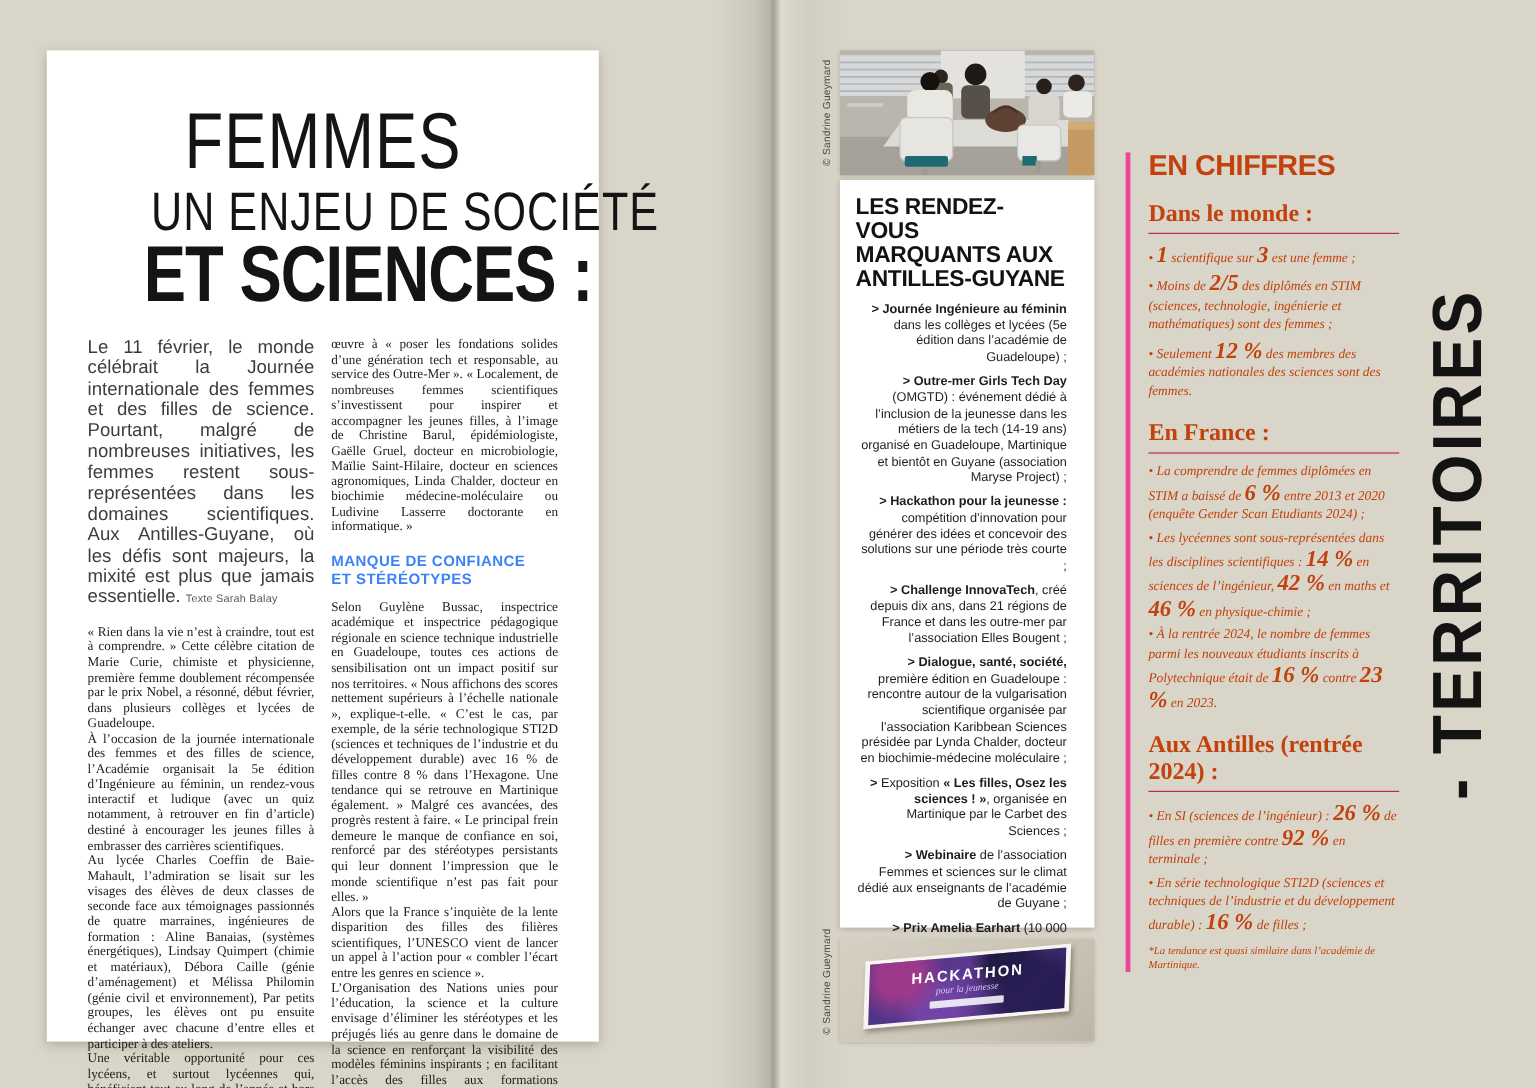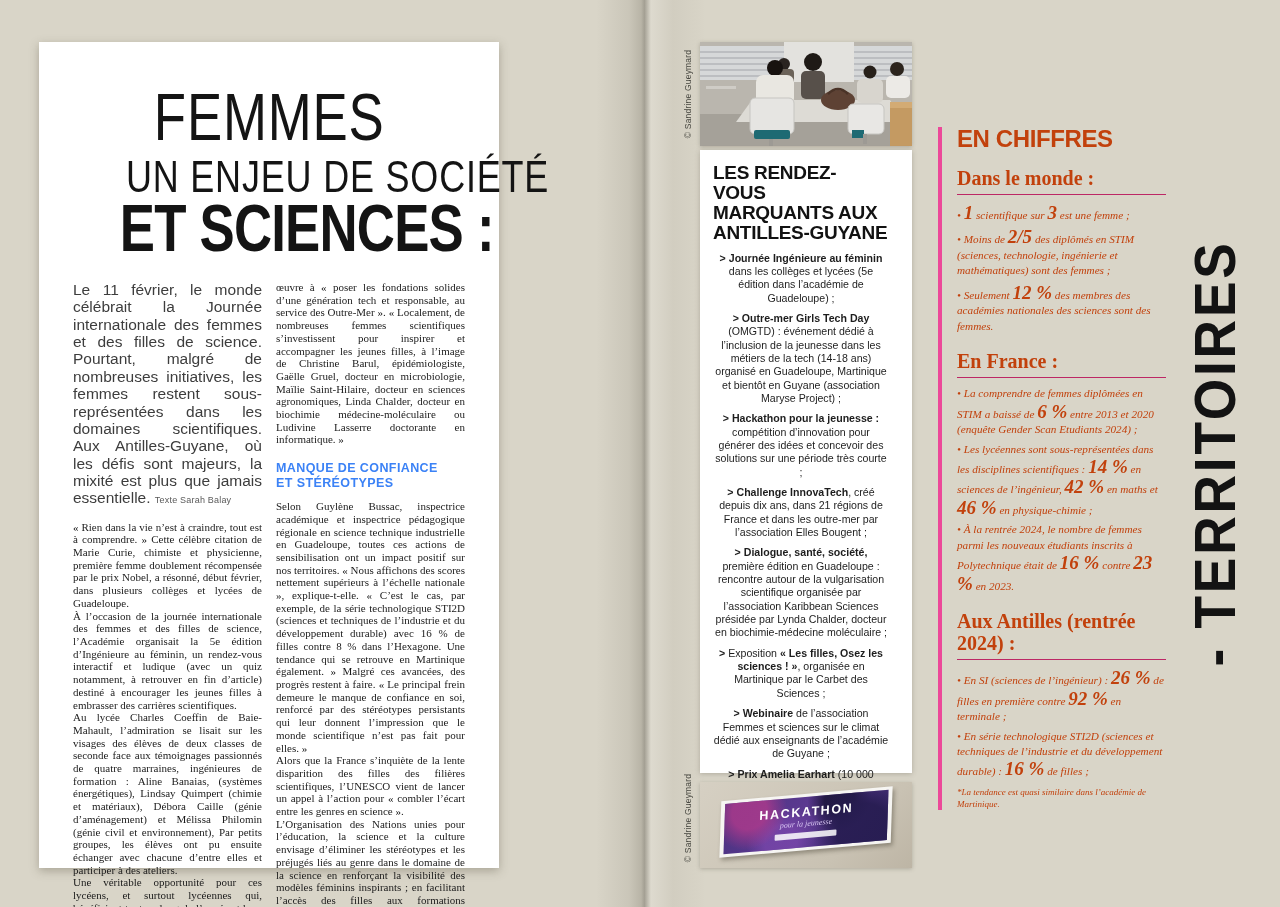--- a/index.html
+++ b/index.html
@@ -64,21 +64,21 @@
   }
   .events-box {
     position:absolute; left:700px; top:150px; width:212px; height:623px;
     background:#ffffff; box-shadow:0 1px 5px rgba(80,74,58,.3);
     padding:13px 23px 0 13px;
   }
   .events-heading {
     font-size:19px; font-weight:800; line-height:1.06; letter-spacing:-.3px;
     color:#121212; margin-bottom:8px;
   }
-  .ev { font-size:10.6px; line-height:1.26; color:#1d1d1d; margin-bottom:7px; text-align:center; }
+  .ev { font-size:10.6px; line-height:1.26; color:#1d1d1d; margin-bottom:7px; text-align:right; }
   .ev .seg-b { font-weight:700; }
   .photo-bottom {
     position:absolute; left:700px; top:782px; width:212px; height:86px;
     background:linear-gradient(135deg,#d6d0c3 0%,#c9c2b3 70%,#bdb5a5 100%);
     box-shadow:0 1px 4px rgba(80,74,58,.3); overflow:hidden;
   }
   .flyer {
     position:absolute; left:20px; top:12px; width:172px; height:56px;
     background:#f6f5f2; padding:3px 4px;
     transform:rotate(-5deg) skewX(-7deg);
@@ -198,21 +198,21 @@
     <rect x="148" y="62" width="36" height="30" rx="5" fill="#e8e7e4" stroke="#c6c5c1"></rect>
     <rect x="152" y="88" width="12" height="8" fill="#1e6a73"></rect>
     <rect x="163" y="92" width="4" height="10" fill="#9d9a94"></rect>
     <rect x="6" y="44" width="30" height="3" fill="#cfccc6"></rect>
   </svg>
 </figure>
 
 <section class="events-box">
   <h2 class="events-heading">LES RENDEZ-VOUS MARQUANTS AUX ANTILLES-GUYANE</h2>
   <p class="ev"><span class="seg-b">&gt; </span><span class="seg-b">Journée Ingénieure au féminin</span><span> dans les collèges et lycées (5e édition dans l’académie de Guadeloupe) ;</span></p>
-  <p class="ev"><span class="seg-b">&gt; </span><span class="seg-b">Outre-mer Girls Tech Day</span><span> (OMGTD) : événement dédié à l’inclusion de la jeunesse dans les métiers de la tech (14-18 ans) organisé en Guadeloupe, Martinique et bientôt en Guyane (association Maryse Project) ;</span></p>
+  <p class="ev"><span class="seg-b">&gt; </span><span class="seg-b">Outre-mer Girls Tech Day</span><span> (OMGTD) : événement dédié à l’inclusion de la jeunesse dans les métiers de la tech (14-19 ans) organisé en Guadeloupe, Martinique et bientôt en Guyane (association Maryse Project) ;</span></p>
   <p class="ev"><span class="seg-b">&gt; </span><span class="seg-b">Hackathon pour la jeunesse :</span><span> compétition d’innovation pour générer des idées et concevoir des solutions sur une période très courte ;</span></p>
   <p class="ev"><span class="seg-b">&gt; </span><span class="seg-b">Challenge InnovaTech</span><span>, créé depuis dix ans, dans 21 régions de France et dans les outre-mer par l’association Elles Bougent ;</span></p>
   <p class="ev"><span class="seg-b">&gt; </span><span class="seg-b">Dialogue, santé, société,</span><span> première édition en Guadeloupe : rencontre autour de la vulgarisation scientifique organisée par l’association Karibbean Sciences présidée par Lynda Chalder, docteur en biochimie-médecine moléculaire ;</span></p>
   <p class="ev"><span class="seg-b">&gt; </span><span>Exposition </span><span class="seg-b">« Les filles, Osez les sciences ! »</span><span>, organisée en Martinique par le Carbet des Sciences ;</span></p>
   <p class="ev"><span class="seg-b">&gt; </span><span class="seg-b">Webinaire</span><span> de l’association Femmes et sciences sur le climat dédié aux enseignants de l’académie de Guyane ;</span></p>
   <p class="ev"><span class="seg-b">&gt; </span><span class="seg-b">Prix Amelia Earhart</span><span> (10 000 dollars) attribué jusqu’à 30 femmes poursuivant des études de doctorat en ingénierie aérospatiale et en sciences spatiales. Cette bourse peut être utilisée dans n’importe quelle université dans le monde.</span></p>
 </section>
 
 <div class="credit credit-bottom">
     <span>© Sandrine Gueymard</span>

